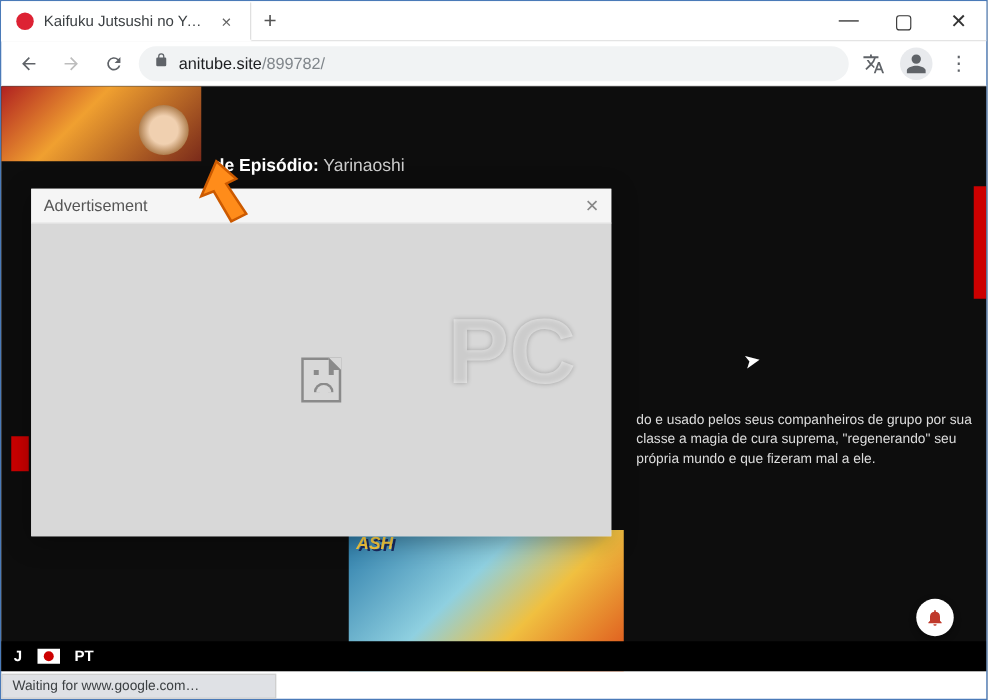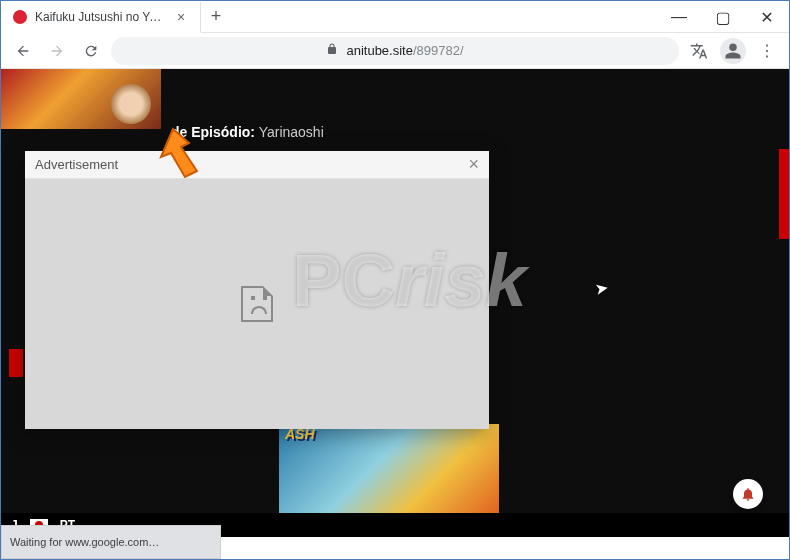--- a/index.html
+++ b/index.html
@@ -13,21 +13,21 @@
 .favicon { width: 14px; height: 14px; background: #d23; border-radius: 50%; flex: 0 0 auto; }
 .tab-title { font-size: 12px; color: #3c4043; white-space: nowrap; overflow: hidden; text-overflow: ellipsis; flex: 1; }
 .tab-close { width: 14px; height: 14px; color: #666; font-size: 14px; line-height: 14px; text-align: center; cursor: pointer; }
 .newtab { width: 30px; display: flex; align-items: center; justify-content: center; color: #555; font-size: 18px; cursor: pointer; }
 .win-controls { margin-left: auto; display: flex; }
 .win-btn { width: 44px; height: 32px; display: flex; align-items: center; justify-content: center; color: #333; cursor: pointer; }
 
 .toolbar { height: 36px; display: flex; align-items: center; gap: 6px; padding: 0 8px; border-bottom: 1px solid #e5e5e5; }
 .nav-btn { width: 28px; height: 28px; display: flex; align-items: center; justify-content: center; color: #5f6368; cursor: pointer; border-radius: 50%; }
 .nav-btn.disabled { color: #bdbdbd; }
-.addr { flex: 1; height: 28px; background: #f1f3f4; border-radius: 14px; display: flex; align-items: center; padding: 0 12px; gap: 8px; justify-content: center; }
+.addr { flex: 1; height: 28px; background: #f1f3f4; border-radius: 14px; display: flex; align-items: center; padding: 0 12px; gap: 8px; }
 .lock { color: #5f6368; }
 .url { font-size: 13px; color: #202124; white-space: nowrap; overflow: hidden; }
 .url .path { color: #80868b; }
 .tool-icon { width: 28px; height: 28px; display: flex; align-items: center; justify-content: center; color: #5f6368; cursor: pointer; }
 .avatar { width: 26px; height: 26px; border-radius: 50%; background: #e8eaed; display: flex; align-items: center; justify-content: center; }
 
 
 .content { position: relative; width: 100%; height: calc(100% - 32px - 36px - 22px); background: #0d0d0d; overflow: hidden; }
 .header-banner { position: absolute; left: 0; top: 0; width: 160px; height: 60px; background: linear-gradient(135deg,#b02020 0%,#f0a030 40%,#7a2a1a 100%); }
 .header-banner::after { content: ""; position: absolute; left: 110px; top: 15px; width: 40px; height: 40px; border-radius: 50%; background: radial-gradient(circle,#f0d0b0 40%,#b08050 70%); }
@@ -57,21 +57,21 @@
 .broken-icon::before { content:""; position:absolute; right:-2px; top:-2px; border-top:10px solid #d8d8d8; border-left:10px solid #8a8a8a; }
 .broken-icon .face { position:absolute; top:8px; left:6px; width:20px; height:10px; }
 .broken-icon .face::before, .broken-icon .face::after { content:""; position:absolute; top:0; width:4px; height:4px; background:#8a8a8a; }
 .broken-icon .face::before { left:2px; } .broken-icon .face::after { right:2px; }
 .broken-icon .mouth { position:absolute; bottom:6px; left:8px; width:16px; height:8px; border:2px solid #8a8a8a; border-bottom:none; border-radius:10px 10px 0 0; }
 
 
 .arrow { position: absolute; left: 154px; top: 56px; width: 60px; height: 60px; pointer-events: none; }
 
 
-.statusbar { position: absolute; left: 0; bottom: 0; height: 34px; width: 220px; background: #dfe1e5; color: #3c4043; font-size: 11px; display: flex; align-items: center; padding: 0 8px; border: 1px solid #cfcfcf; }
+.statusbar { position: absolute; left: 0; bottom: 0; height: 20px; width: 220px; background: #dfe1e5; color: #3c4043; font-size: 11px; display: flex; align-items: center; padding: 0 8px; border: 1px solid #cfcfcf; }
 
 
 .watermark { position: absolute; inset: 0; display: flex; align-items: center; justify-content: center; pointer-events: none; font-size: 74px; font-weight: 700; color: rgba(255,255,255,0.45); font-style: italic; font-family: Arial, sans-serif; text-shadow: 0 0 4px rgba(0,0,0,.25); }
 .watermark .pc { font-style: normal; margin-left: 29px; }
 .watermark .risk { font-style: italic; }
 </style>
 </head>
 <body>
 
 <div class="window">
@@ -141,20 +141,21 @@
 
   <div class="content">
     <div class="header-banner"></div>
     <div class="episode-bar">
       <b>de Episódio:</b>
       <span>Yarinaoshi</span>
     </div>
     <div class="red-strip"></div>
     <div class="red-block"></div>
 
+    <div class="desc">do e usado pelos seus companheiros de grupo por sua classe a magia de cura suprema, "regenerando" seu própria mundo e que fizeram mal a ele.</div>
 
     <span class="cursor">➤</span>
 
     <div class="game-ad">
       <span class="title-slash">ASH</span>
 
     </div>
 
     <div class="lang-bar">
       <span>J</span>
@@ -186,16 +187,15 @@
     </svg>
 
   </div>
 
   <div class="statusbar">
     <span>Waiting for www.google.com…</span>
   </div>
 
   <div class="watermark">
     <span class="pc">PC</span>
-      <span class="risk">risk</span>
   </div>
 
 </div>
 
 </body></html>

